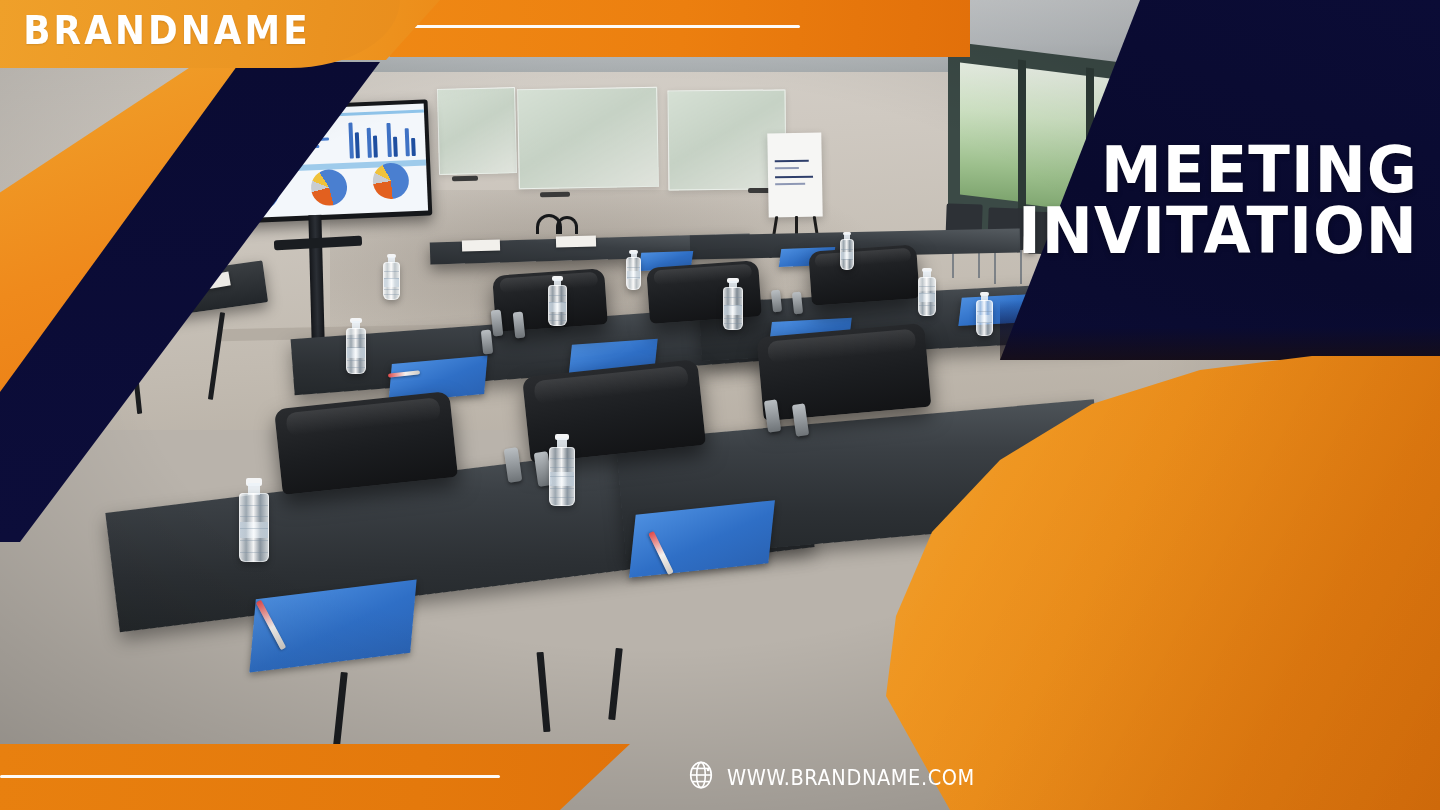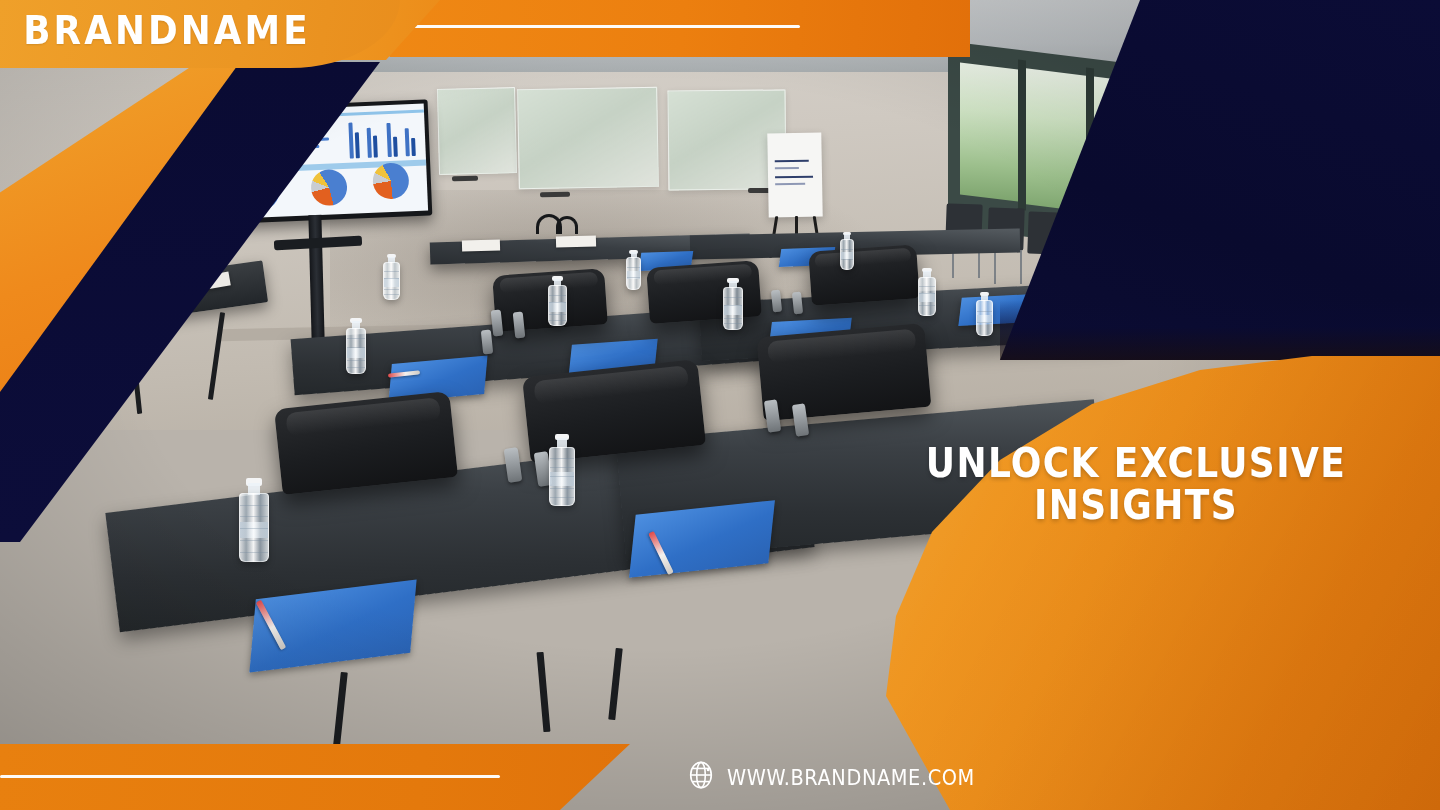--- a/index.html
+++ b/index.html
@@ -471,26 +471,29 @@
   <div class="topband"></div>
   <div class="topband-rule"></div>
 
   <div class="brandbar-tail"></div>
   <div class="brandbar"></div>
   <div class="brand-text">BRANDNAME</div>
 
   <div class="right-navy"></div>
   <div class="right-navy-fade"></div>
 
+  <div class="title-block">
+    <div class="title-line">MEETING</div>
+    <div class="title-line">INVITATION</div>
+  </div>
 
   <div class="right-orange"></div>
   <div class="right-orange-sheen"></div>
 
   <div class="sub-block">
-    <div class="sub-line">UNLOCK EXCLUSIVE INSIGHTS</div>
   </div>
 
 
   <div class="footbar"></div>
   <div class="footbar-rule"></div>
 
   <div class="contact-row">
     <div class="contact">
       <span>
         <svg class="globe-ico" viewBox="0 0 32 32" fill="none" stroke="#fff" stroke-width="1.7">

